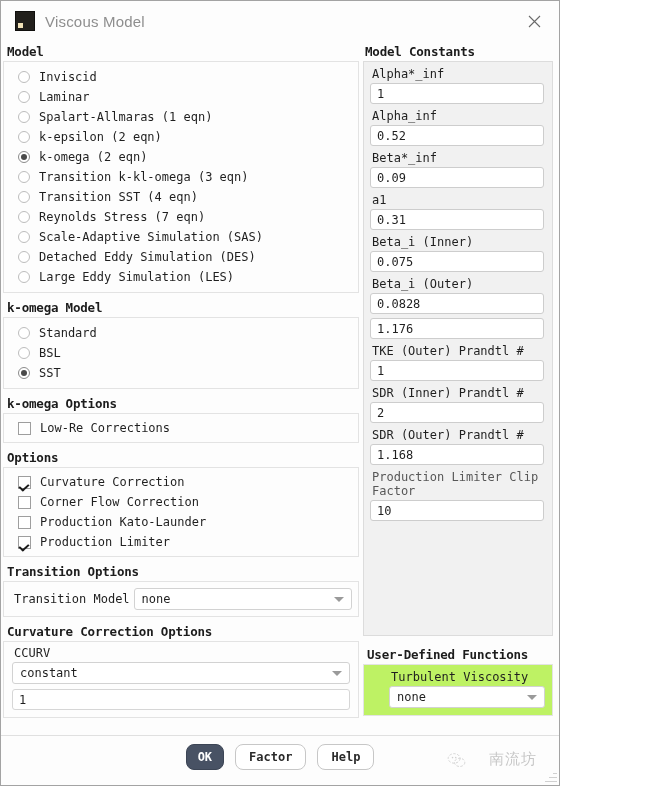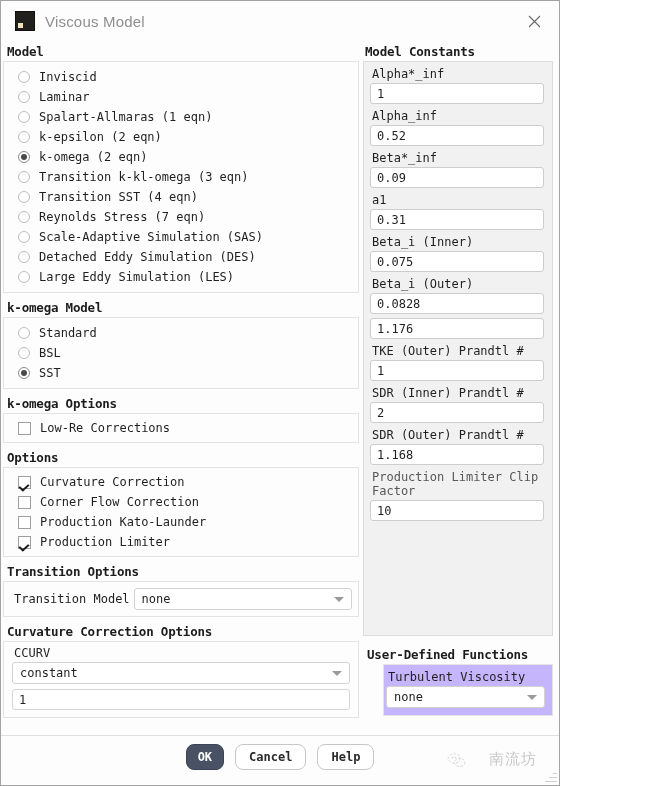--- a/index.html
+++ b/index.html
@@ -209,23 +209,22 @@
     display: flex; align-items: center;
     padding: 0 6px;
     font-family: "DejaVu Sans Mono", monospace;
     font-size: 12px;
     color: #1f1f1f;
     margin-bottom: 4px;
   }
   .udf-wrap { margin: 8px 6px 0 2px; }
   .udf-box {
     border: 1px solid #e3e3e3;
-    background: #c4b5fd;
-    padding: 4px 7px 7px 2px;
-    margin-left: 20px;
+    background: #bef264;
+    padding: 4px 7px 7px 25px;
   }
 
   
   .ccurv-box {
     border: 1px solid #e3e3e3;
     background: #fdfdfd;
     padding: 3px 8px 7px 8px;
   }
   .ccurv-box .const-label { padding-left: 2px; }
   .ccurv-box .select { margin-bottom: 5px; }
@@ -507,21 +506,21 @@
           </span>
         </div>
       </div>
 
     </div>
   </div>
 
   <div class="footer">
     <div class="btn-row">
       <div class="btn primary">OK</div>
-      <div class="btn">Cancel</div>
+      <div class="btn">Factor</div>
       <div class="btn">Help</div>
     </div>
     <div class="watermark">
       <svg class="wm-logo" viewBox="0 0 24 20" aria-hidden="true">
         <ellipse cx="9" cy="8" rx="7.5" ry="6" fill="none" stroke="#8a8a8a" stroke-width="1.2" stroke-dasharray="3 2"></ellipse>
         <ellipse cx="16" cy="13" rx="6.5" ry="5.2" fill="none" stroke="#8a8a8a" stroke-width="1.2" stroke-dasharray="3 2"></ellipse>
         <circle cx="7" cy="7" r="1" fill="#8a8a8a"></circle>
         <circle cx="11" cy="7" r="1" fill="#8a8a8a"></circle>
       </svg>
       <span class="wm-text">南流坊</span>

